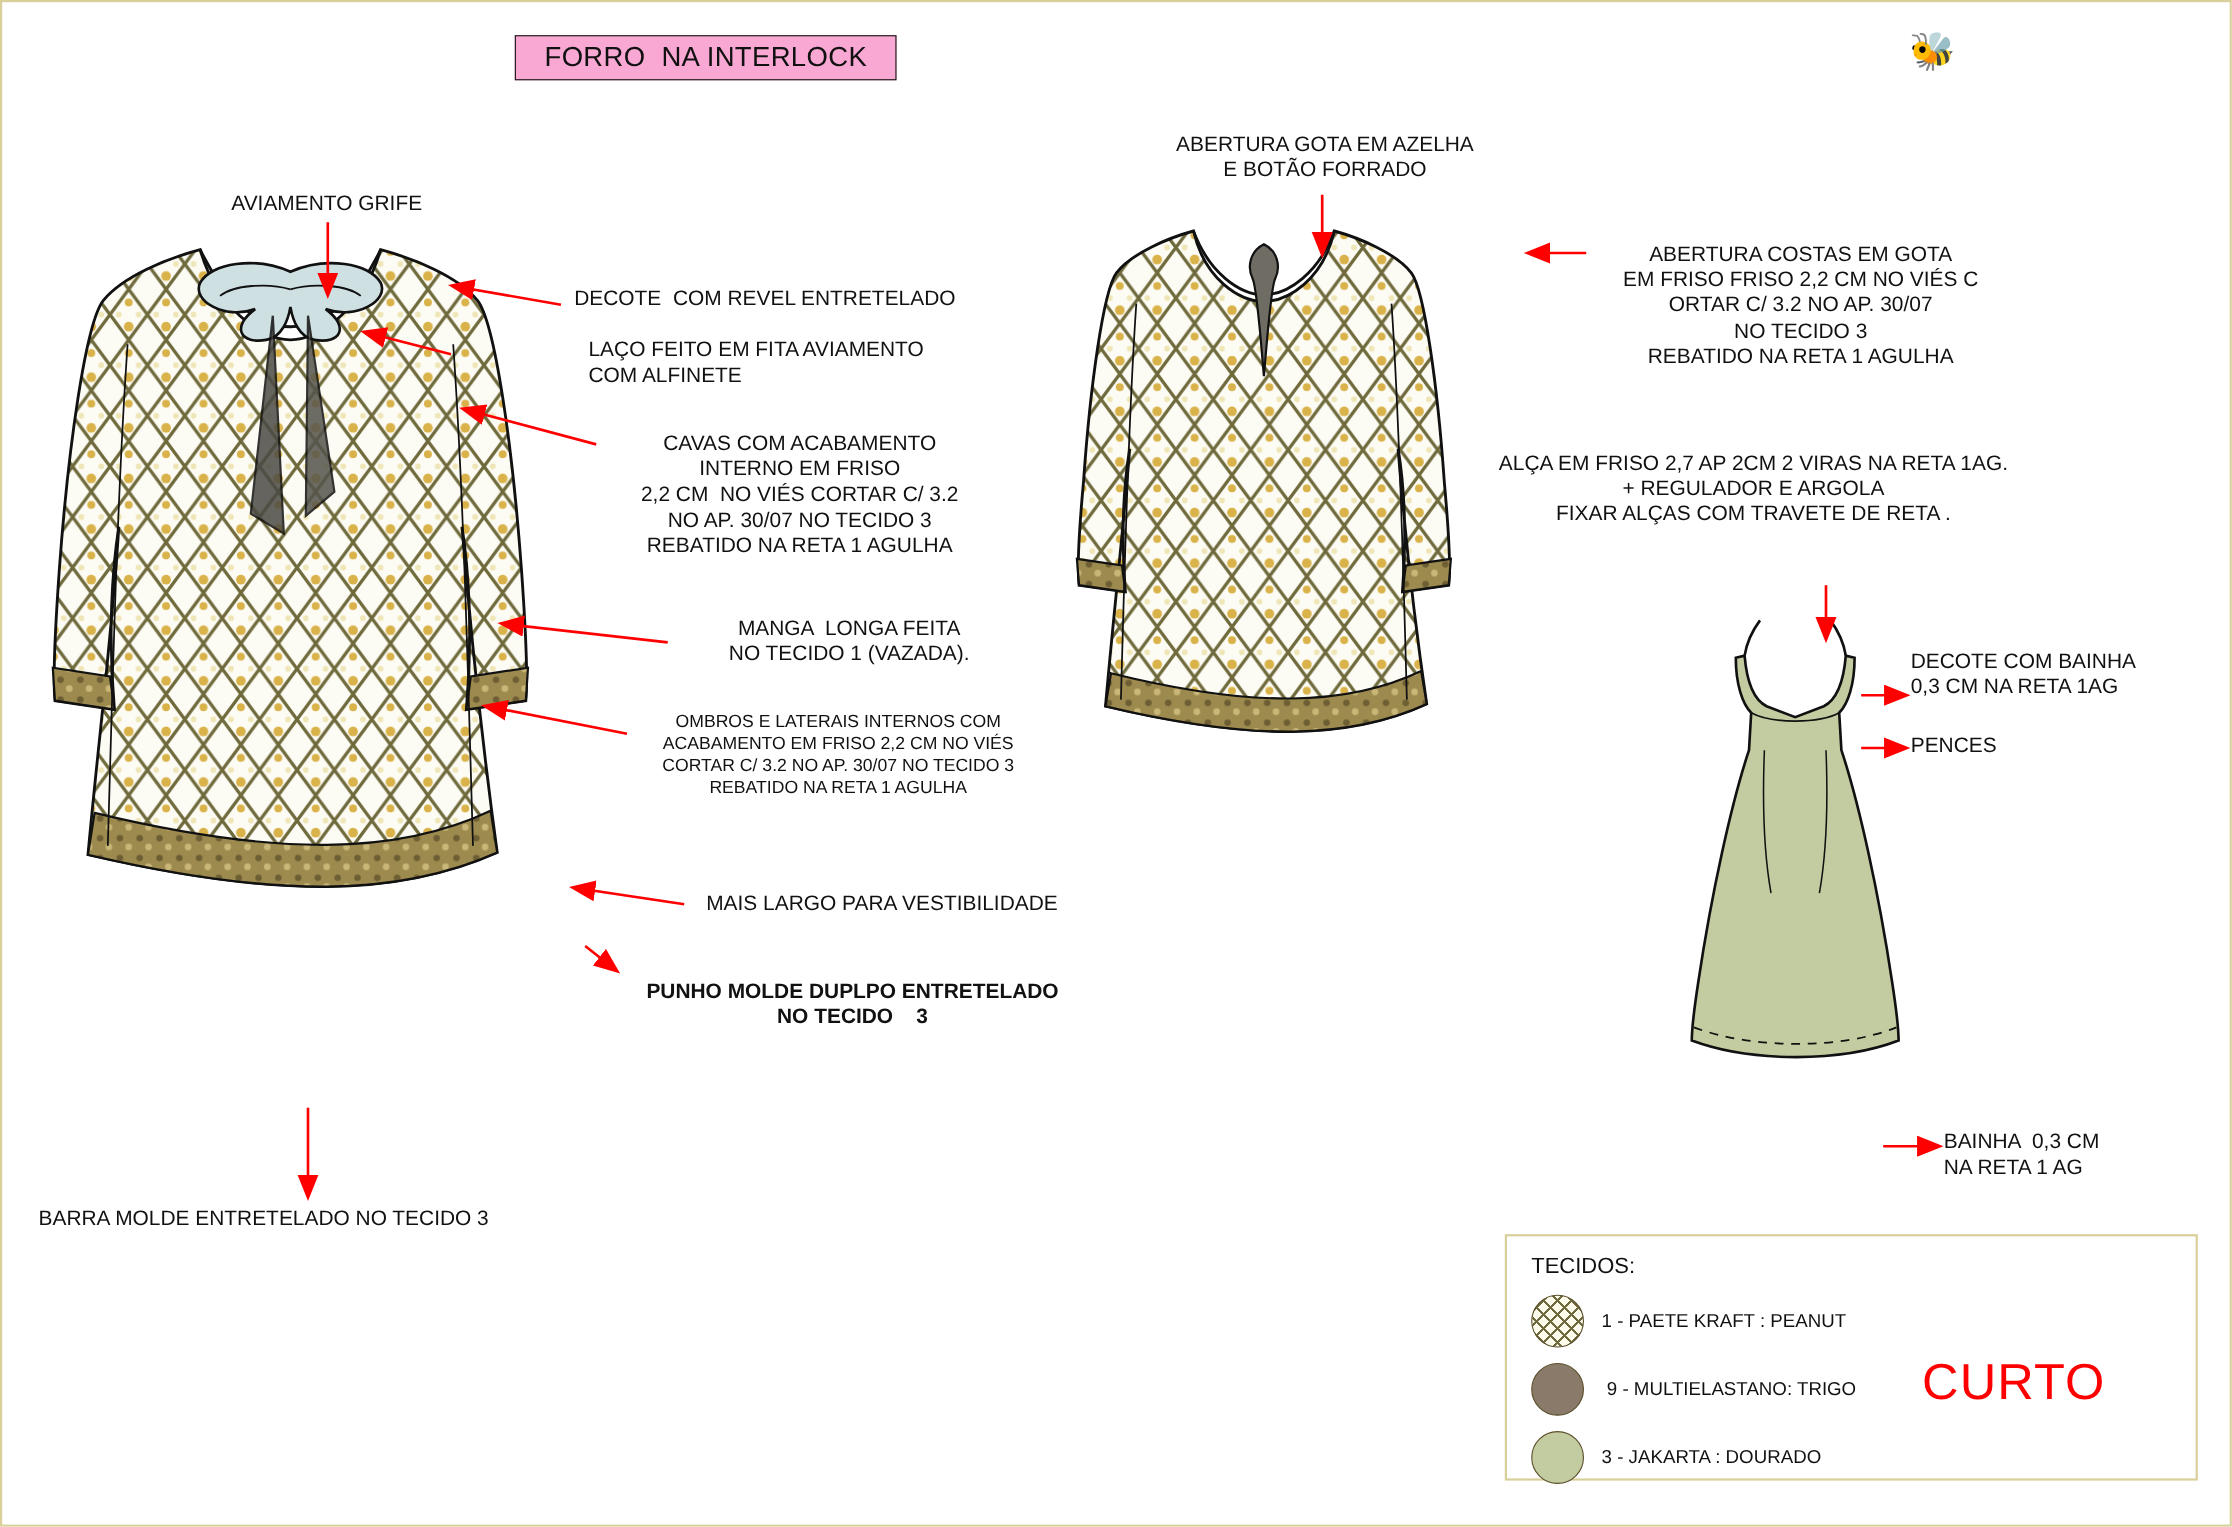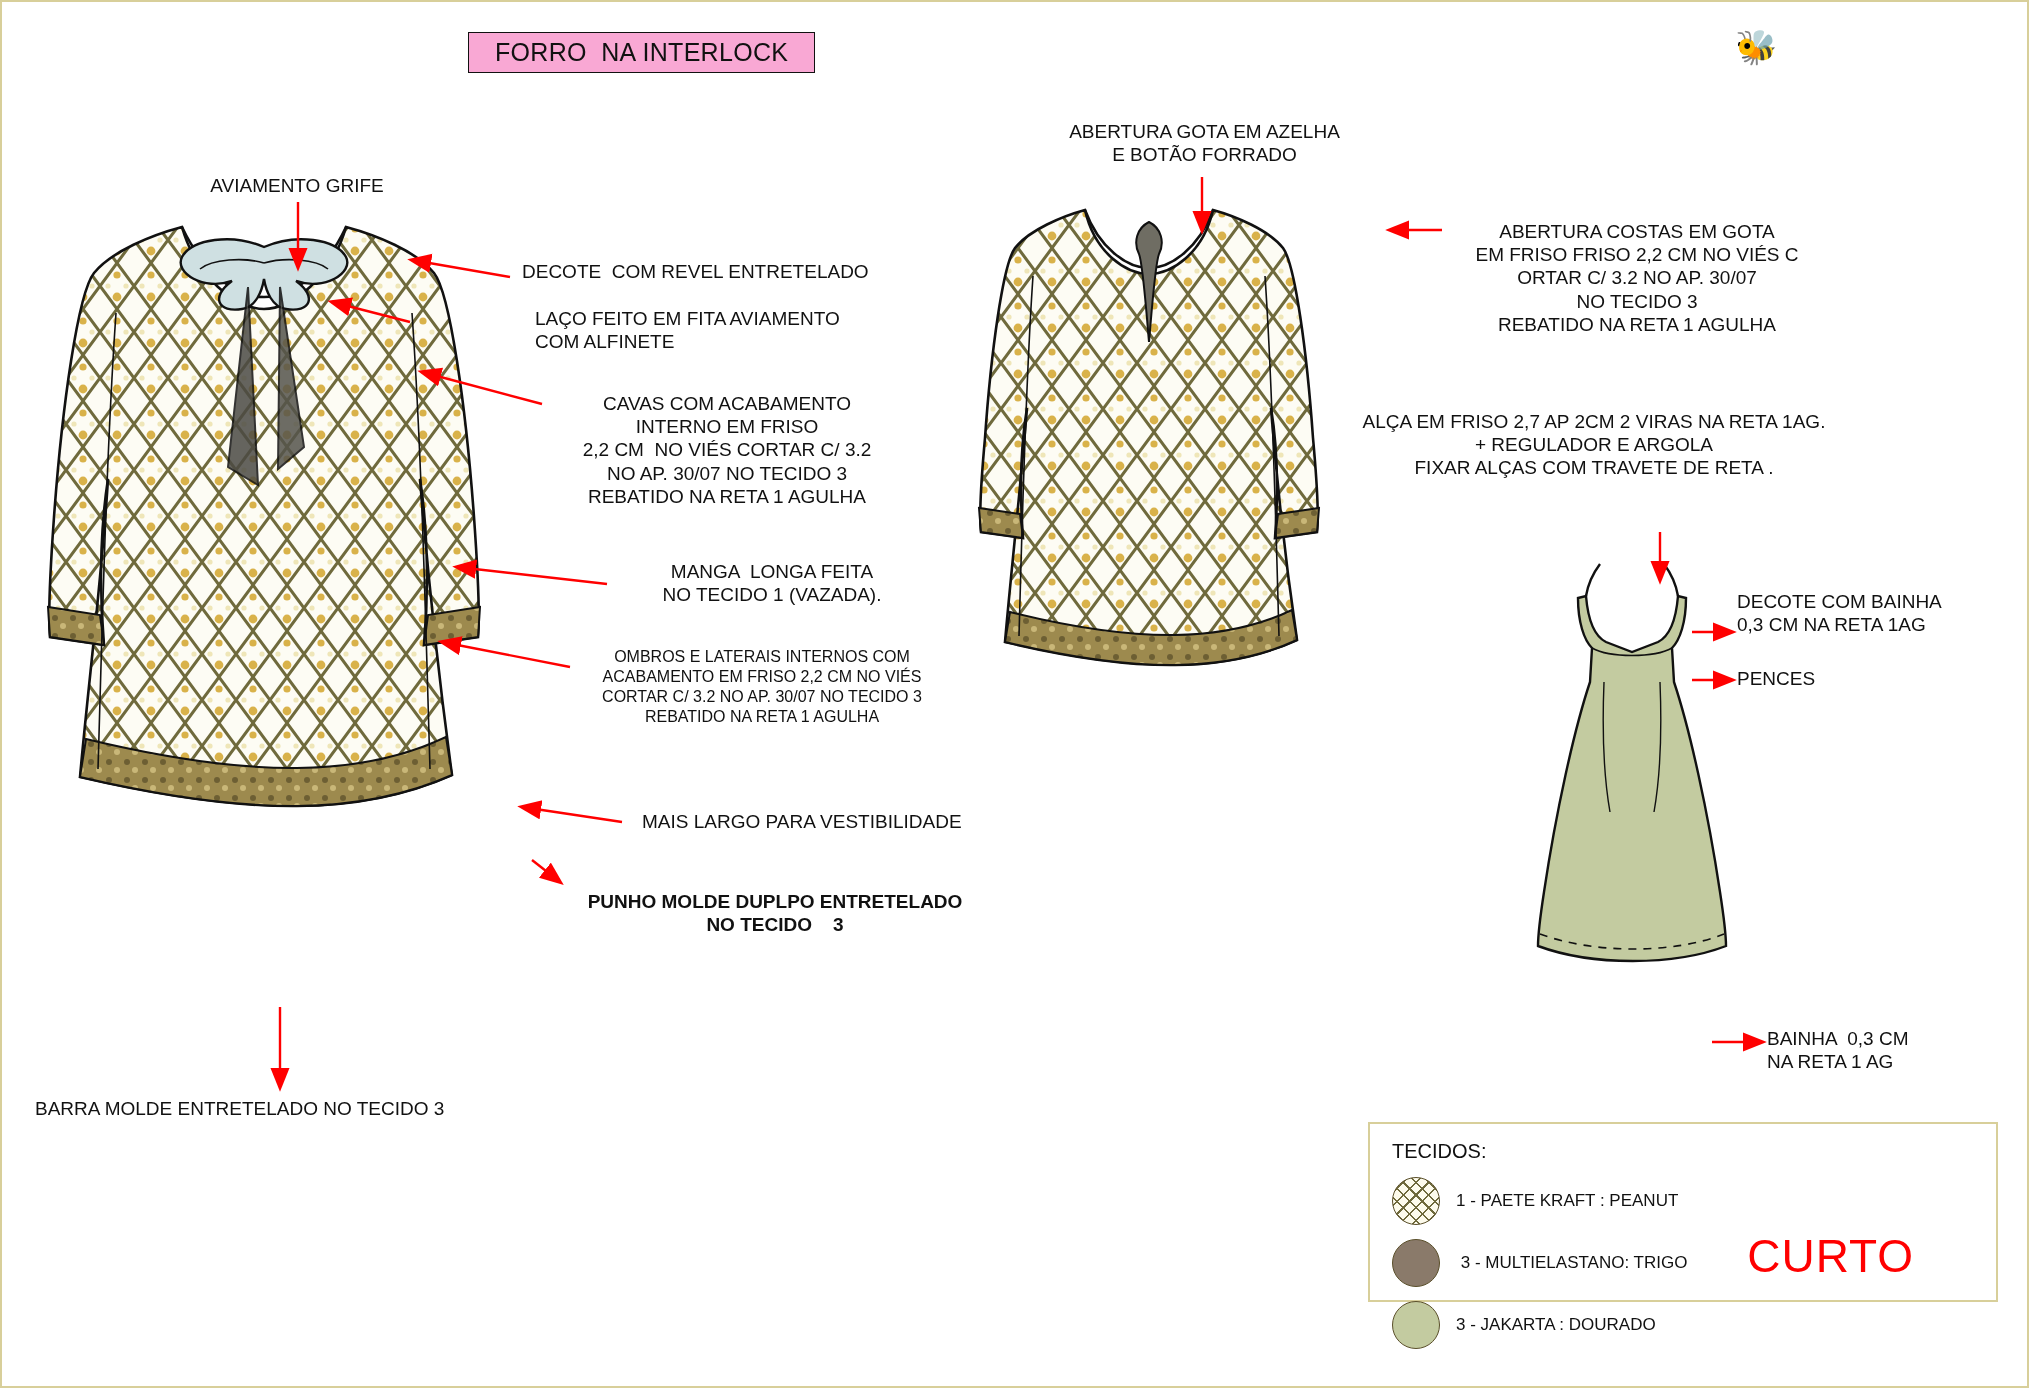--- a/index.html
+++ b/index.html
@@ -222,35 +222,35 @@
 FIXAR ALÇAS COM TRAVETE DE RETA .</div>
 
   <div class="abs txt txt-l" style="left:1735px;top:588px;width:300px;">DECOTE COM BAINHA
 0,3 CM NA RETA 1AG</div>
 
   <div class="abs txt txt-l" style="left:1735px;top:665px;width:220px;">PENCES</div>
 
   <div class="abs txt txt-l" style="left:1765px;top:1025px;width:280px;">BAINHA  0,3 CM
 NA RETA 1 AG</div>
 
-  <div class="abs legend-box" style="left:1366px;top:1120px;width:630px;height:180px;padding:16px 22px;box-sizing:border-box;">
+  <div class="abs legend-box" style="left:1366px;top:1120px;width:630px;height:224px;padding:16px 22px;box-sizing:border-box;">
     <div class="legend-title">TECIDOS:</div>
 
     <div style="display:flex;">
       <div style="flex:0 0 auto;">
         <div class="legend-row">
           <div class="swatch" style="background:
                  repeating-linear-gradient(45deg,#6f6a3c 0 1.5px,transparent 1.5px 9px),
                  repeating-linear-gradient(-45deg,#6f6a3c 0 1.5px,transparent 1.5px 9px),
                  #fdfbec;"></div>
           <div class="legend-label">1 - PAETE KRAFT : PEANUT</div>
         </div>
         <div class="legend-row">
           <div class="swatch" style="background:#8a7a6a;"></div>
-          <div class="legend-label"> 3 - MULTIELASTANO: TRIGO</div>
+          <div class="legend-label"> 9 - MULTIELASTANO: TRIGO</div>
         </div>
         <div class="legend-row">
           <div class="swatch" style="background:#c3cba0;"></div>
           <div class="legend-label">3 - JAKARTA : DOURADO</div>
         </div>
       </div>
       <div style="flex:1 1 auto;display:flex;align-items:center;justify-content:center;">
         <div class="curto">CURTO</div>
       </div>
     </div>

